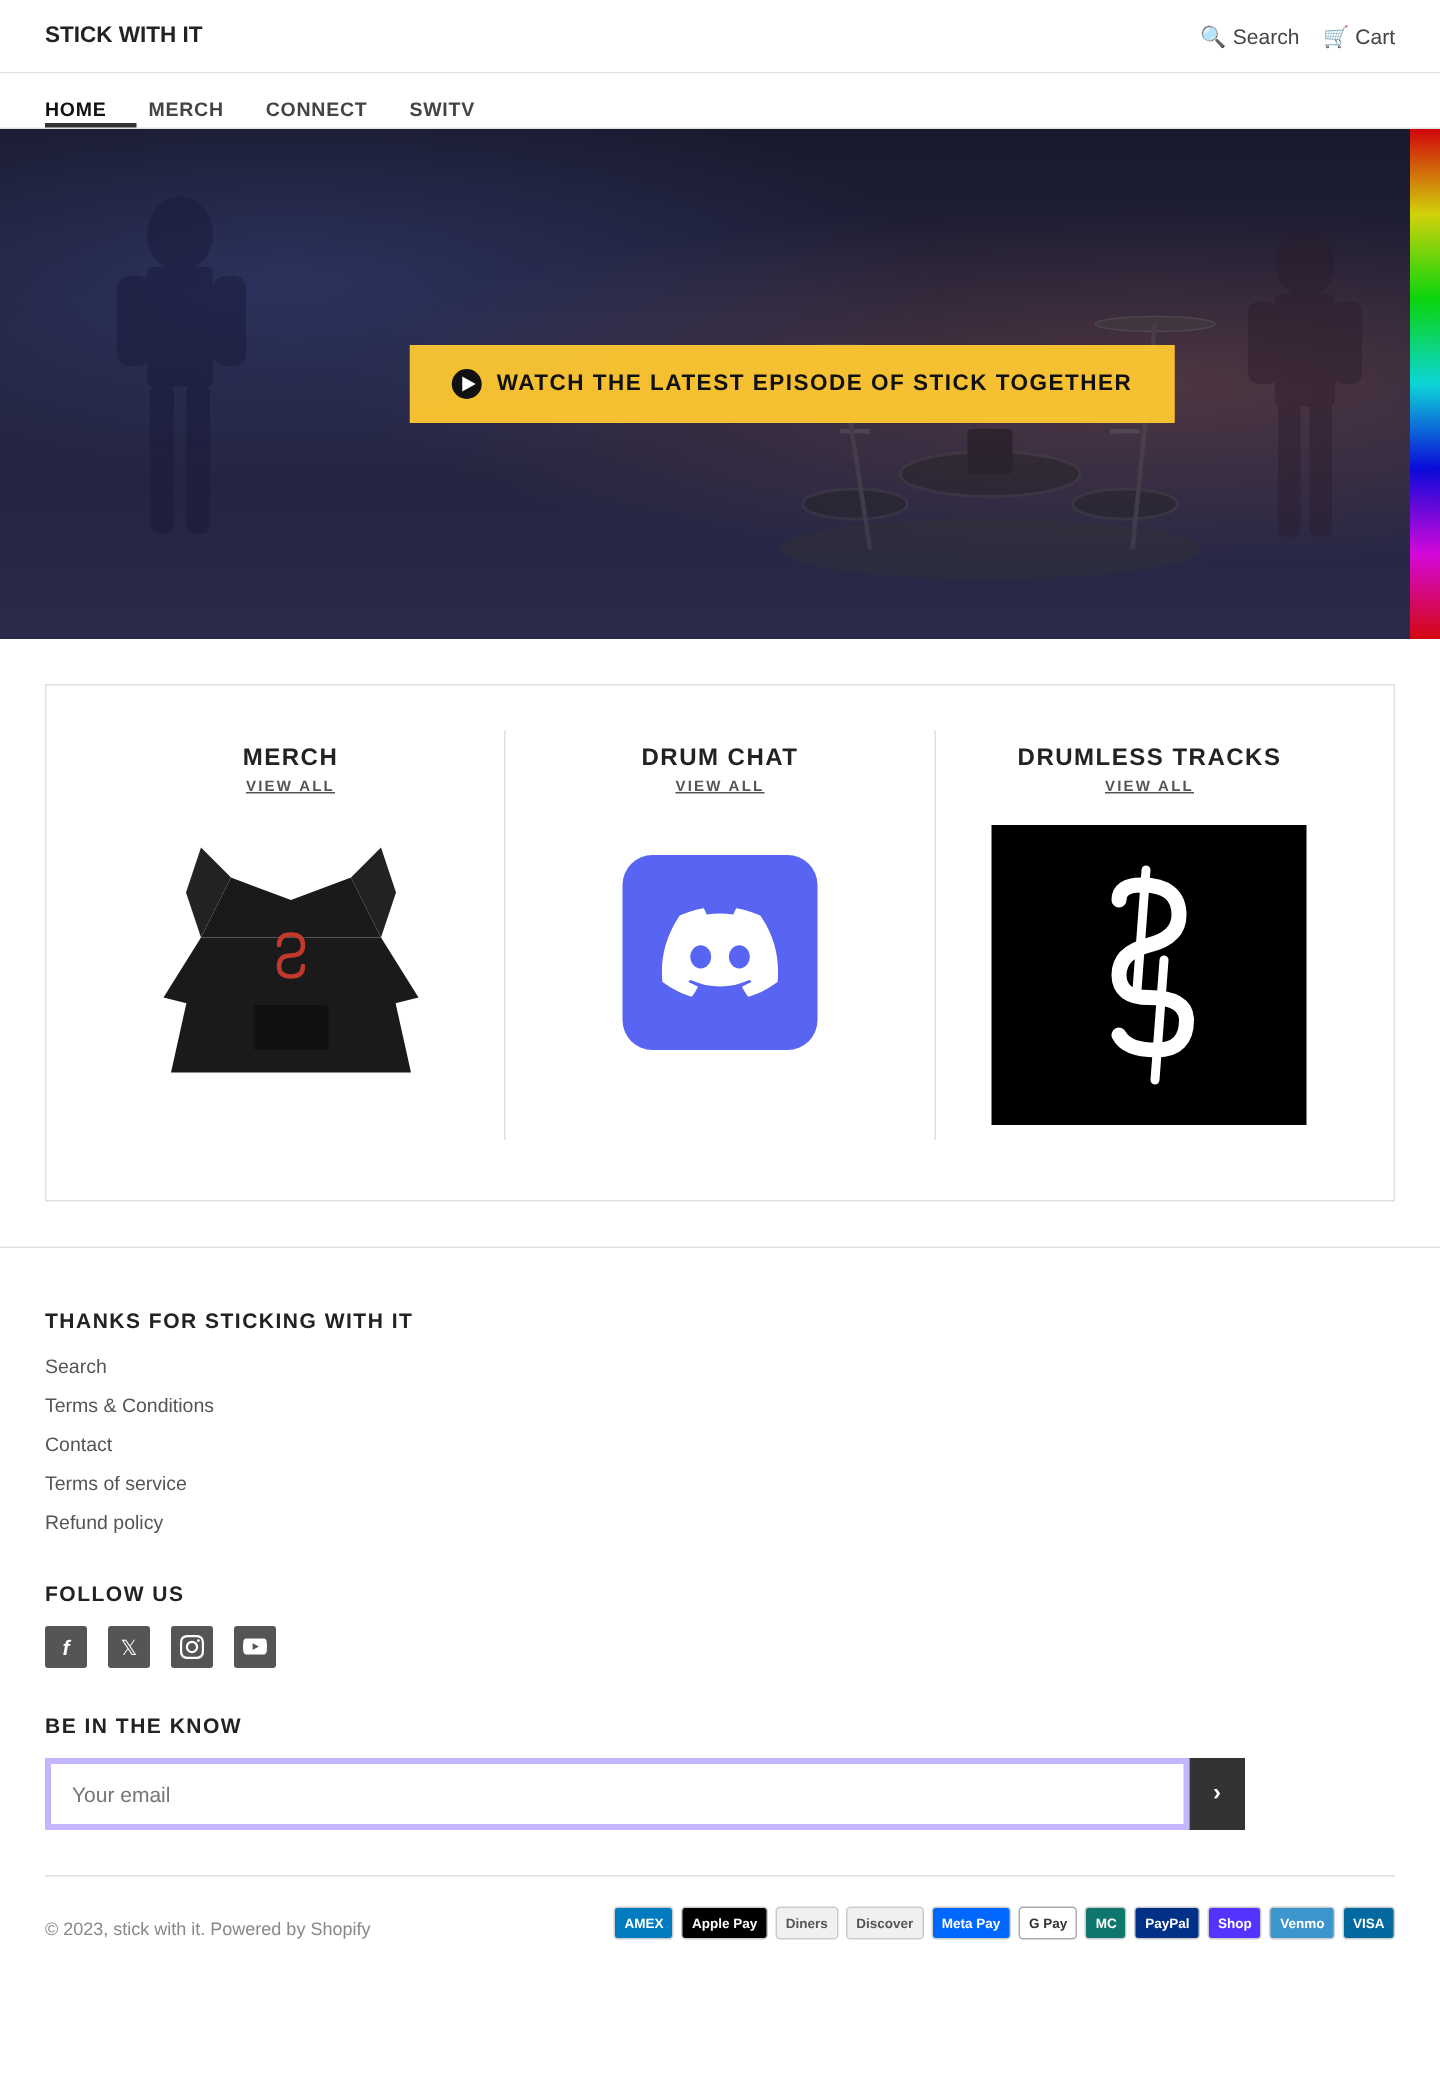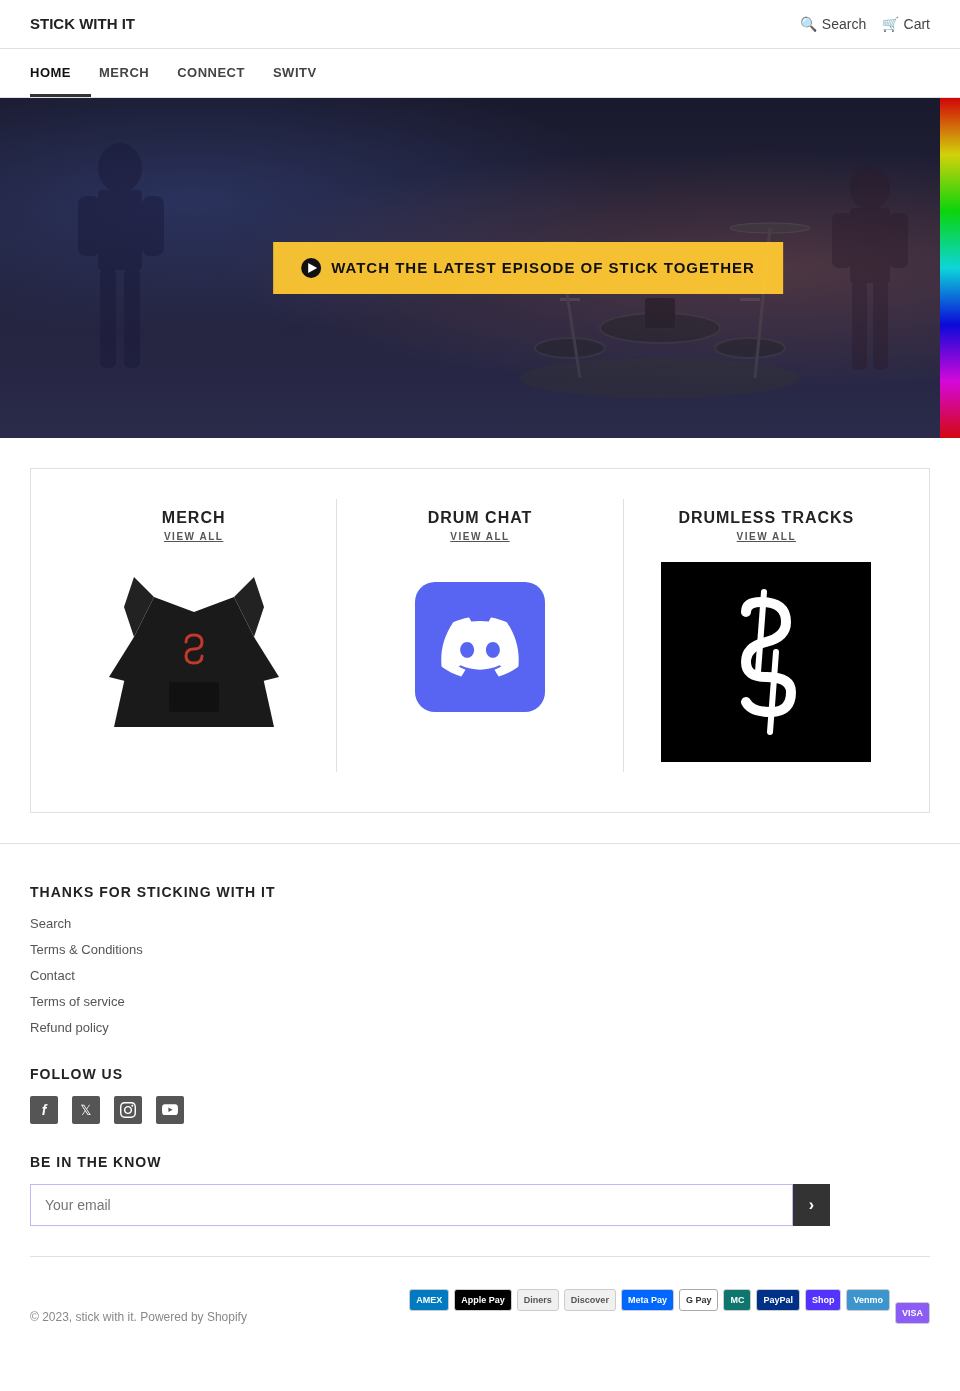--- a/index.html
+++ b/index.html
@@ -35,21 +35,21 @@
 
     
     .nav {
       display: flex;
       gap: 0;
       padding: 0 30px;
       border-bottom: 1px solid #e0e0e0;
       background: #fff;
     }
     .nav-item {
-      padding: 16px 20px 14px 0;
+      padding: 16px 20px 2px 0;
       font-size: 13px;
       font-weight: 600;
       text-transform: uppercase;
       color: #444;
       cursor: pointer;
       letter-spacing: 0.5px;
       border-bottom: 3px solid transparent;
       margin-right: 8px;
     }
     .nav-item.active {
@@ -233,21 +233,21 @@
     }
     .email-row {
       display: flex;
       gap: 0;
       max-width: 800px;
       margin-bottom: 30px;
     }
     .email-input {
       flex: 1;
       padding: 12px 14px;
-      border: 1px solid #c4b5fd;
+      border: 4px solid #c4b5fd;
       font-size: 14px;
       outline: none;
       color: #888;
     }
     .email-submit {
       background: #333;
       color: #fff;
       border: none;
       padding: 12px 16px;
       cursor: pointer;
@@ -280,21 +280,21 @@
       color: #555;
       font-weight: 600;
       height: 22px;
       display: flex;
       align-items: center;
       white-space: nowrap;
     }
     .payment-badge.amex { background: #007bc1; color: #fff; }
     .payment-badge.apple { background: #000; color: #fff; }
     .payment-badge.google { background: #fff; color: #333; border-color: #aaa; }
-    .payment-badge.visa { background: #8b5cf6; color: #fff; margin-top: 25px; }
+    .payment-badge.visa { background: #0369a1; color: #fff; }
     .payment-badge.mastercard { background: #0f766e; color: #fff; }
     .payment-badge.paypal { background: #003087; color: #fff; }
     .payment-badge.shop { background: #5433FF; color: #fff; }
     .payment-badge.venmo { background: #3d95ce; color: #fff; }
 
     
     .rgb-strip {
       position: absolute;
       top: 0;
       right: 0;

